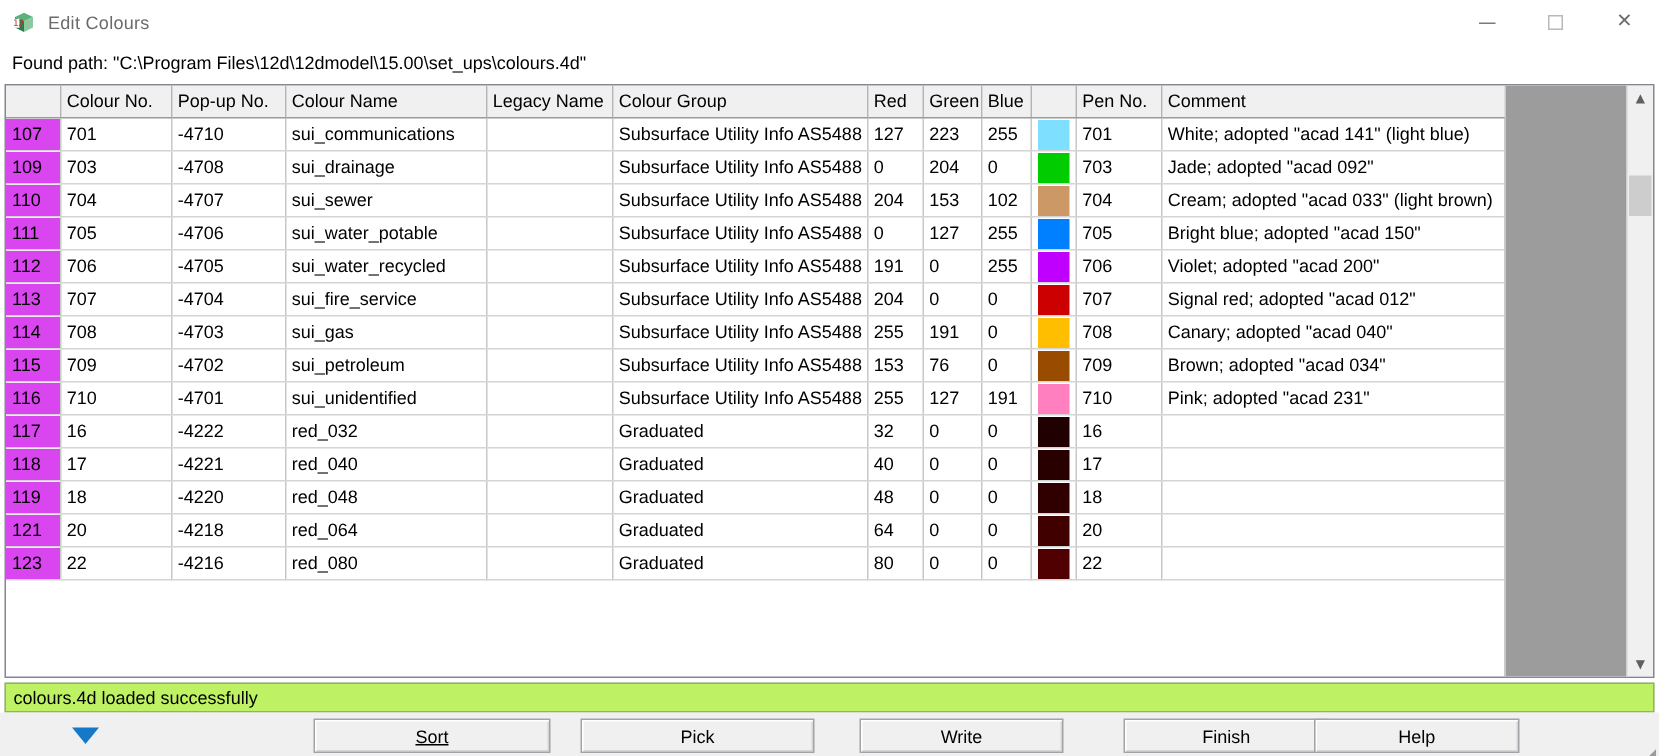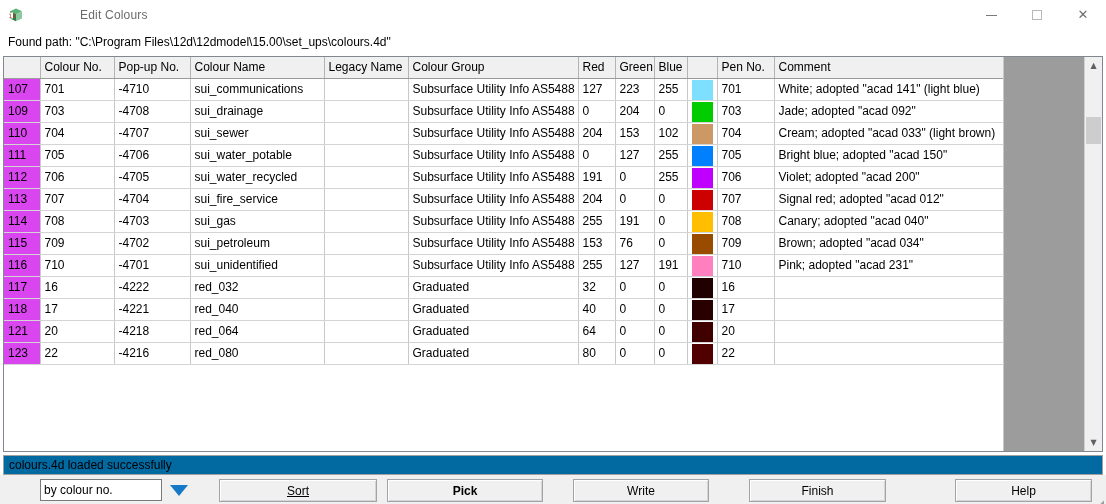--- a/index.html
+++ b/index.html
@@ -18,21 +18,20 @@
   }
 
   
   #titlebar {
     height: 30px;
     background: #ffffff;
     display: flex;
     align-items: center;
     border-bottom: 1px solid #ffffff;
     position: relative;
-    gap: 48px;
   }
   #app-icon {
     width: 16px;
     height: 16px;
     margin-left: 8px;
     margin-right: 8px;
     flex: none;
     position: relative;
   }
   #title-text {
@@ -199,21 +198,21 @@
     top: 43px;
     height: 27px;
     background: #cdcdcd;
   }
 
   
   #statuswrap {
     margin: 3px 3px 0 3px;
     height: 20px;
     border: 1px solid #a0a0a0;
-    background: #0369a1;
+    background: #bef264;
     box-sizing: border-box;
     display: flex;
     align-items: center;
     padding-left: 5px;
     font-size: 12px;
   }
   #footer {
     height: 36px;
     background: #f0f0f0;
     display: flex;
@@ -518,20 +517,36 @@
             <td>40</td>
             <td>0</td>
             <td>0</td>
             <td class="swatch-cell">
               <span class="swatch" style="background: rgb(40, 0, 0);"></span>
             </td>
             <td>17</td>
             <td></td>
           </tr>
           <tr>
+            <td class="rownum">119</td>
+            <td>18</td>
+            <td>-4220</td>
+            <td>red_048</td>
+            <td></td>
+            <td>Graduated</td>
+            <td>48</td>
+            <td>0</td>
+            <td>0</td>
+            <td class="swatch-cell">
+              <span class="swatch" style="background: rgb(48, 0, 0);"></span>
+            </td>
+            <td>18</td>
+            <td></td>
+          </tr>
+          <tr>
             <td class="rownum">121</td>
             <td>20</td>
             <td>-4218</td>
             <td>red_064</td>
             <td></td>
             <td>Graduated</td>
             <td>64</td>
             <td>0</td>
             <td>0</td>
             <td class="swatch-cell">
@@ -568,26 +583,25 @@
     <div class="sb-arrow">▼</div>
   </div>
 </div>
 
 <div id="statuswrap">
   <span>colours.4d loaded successfully</span>
 </div>
 
 <div id="footer">
   <div id="combo">
-    <input id="combo-input" type="text" value="by colour no." style="">
     <div id="combo-arrow">
         <span class="tri-down"></span>
       </div>
   </div>
   <div id="footer-buttons">
-      <div class="fbtn" style="left: 219px; width: 158px; text-decoration: underline;">Sort</div>
-      <div class="fbtn" style="left: 387px; width: 156px; font-weight: bold;">Pick</div>
+      <div class="fbtn" style="left: 209px; width: 158px; text-decoration: underline;">Sort</div>
+      <div class="fbtn" style="left: 387px; width: 156px;">Pick</div>
       <div class="fbtn" style="left: 573px; width: 136px;">Write</div>
       <div class="fbtn" style="left: 749px; width: 137px;">Finish</div>
-      <div class="fbtn" style="left: 955px; width: 137px;">Help</div>
+      <div class="fbtn" style="left: 876px; width: 137px;">Help</div>
     </div>
   <div id="resize-grip">◢</div>
 </div>
 
 </body></html>

